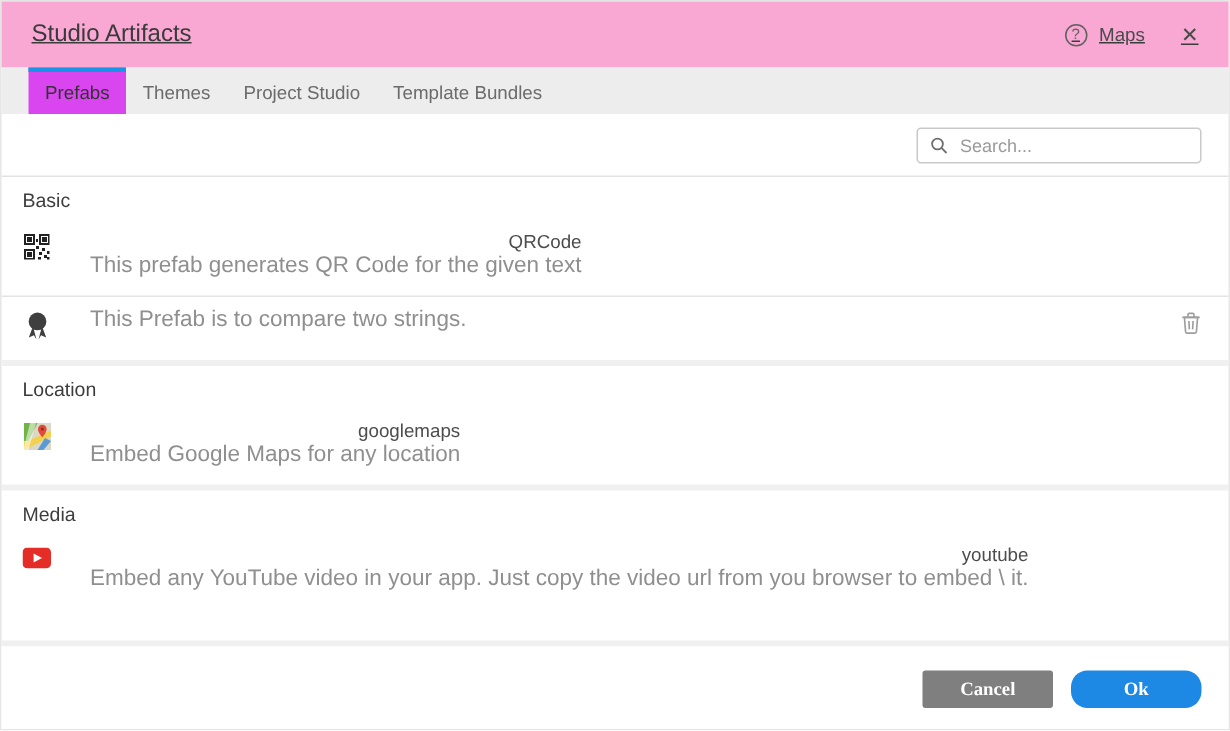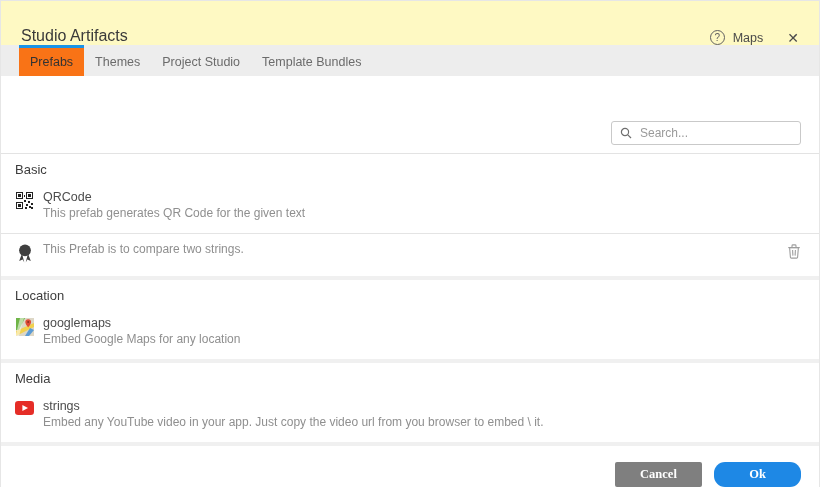--- a/index.html
+++ b/index.html
@@ -6,66 +6,66 @@
   html, body { margin: 0; padding: 0; }
   body {
     width: 820px; height: 487px;
     font-family: "Liberation Sans", "DejaVu Sans", sans-serif;
     background: #fff; color: #3c3c3c; overflow: hidden;
   }
   .dialog { width: 820px; height: 487px; display: flex; flex-direction: column; border: 1px solid #e6e6e6; }
 
   
   .header {
-    height: 44px; background: #fef9c3; flex: 0 0 44px;
-    display: flex; align-items: flex-end; padding: 0 20px;
+    height: 44px; background: #f9a8d4; flex: 0 0 44px;
+    display: flex; align-items: center; padding: 0 20px; text-decoration: underline;
   }
   .title { font-size: 16px; color: #3a3a3a; }
   .header-right { margin-left: auto; display: flex; align-items: center; }
   .help-wrap { display: flex; align-items: center; cursor: pointer; }
   .help-circle {
     width: 15px; height: 15px; border: 1px solid #606060; border-radius: 50%;
     display: inline-flex; align-items: center; justify-content: center;
     font-size: 10px; color: #606060; margin-right: 8px;
   }
   .help-label { font-size: 12.5px; color: #4a4a4a; }
   .close-x { margin-left: 24px; font-size: 14px; color: #4a4a4a; cursor: pointer; line-height: 1; }
 
   
   .tabbar { height: 31px; flex: 0 0 31px; background: #ededed; display: flex; padding-left: 18px; }
   .tab {
     padding: 0 11px; display: flex; align-items: center;
     font-size: 12.5px; color: #6b6b6b; cursor: pointer;
     border-top: 3px solid transparent; height: 31px;
   }
-  .tab.active { background: #f97316; color: #333; border-top-color: var(--accent, #1993e8); }
+  .tab.active { background: #d946ef; color: #333; border-top-color: var(--accent, #1993e8); }
 
   
   .search-row {
     height: 42px; flex: 0 0 42px; border-bottom: 1px solid #e3e3e3;
-    display: flex; justify-content: flex-end; align-items: center; padding-right: 18px; margin-top: 36px;
+    display: flex; justify-content: flex-end; align-items: center; padding-right: 18px;
   }
   .search-box {
     width: 190px; height: 24px; border: 1px solid #c9c9c9; border-radius: 3px;
     background: #fff; display: flex; align-items: center; padding: 0 8px;
   }
   .search-box svg { flex: 0 0 auto; }
   .search-box input {
     border: none; outline: none; width: 100%; margin-left: 6px;
     font-size: 12px; color: #555; font-family: inherit; background: transparent;
   }
   .search-box input::placeholder { color: #9a9a9a; }
 
   
   .section-title { padding: 9px 14px 5px; font-size: 13px; color: #3d3d3d; line-height: 14px; }
   .item { display: flex; align-items: flex-start; padding: 7px 14px 12px; cursor: pointer; }
   .item-icon { width: 19px; flex: 0 0 19px; margin-top: 3px; display: flex; justify-content: center; }
-  .item-text { margin-left: 9px; }
+  .item-text { margin-left: 26px; text-align: right; }
   .item-title { font-size: 12.5px; color: #4c4c4c; line-height: 16px; }
-  .item-desc { font-size: 12px; color: #8f8f8f; line-height: 16px; }
+  .item-desc { font-size: 15px; color: #8f8f8f; line-height: 16px; }
   .item-divider { border-top: 1px solid #e4e4e4; height: 0; }
   .band { height: 4px; background: #f0f0f0; flex: 0 0 4px; }
   .trash-btn {
     margin-left: auto; align-self: center; margin-right: 2px;
     background: none; border: none; padding: 2px; cursor: pointer;
   }
   .spacer { flex: 1 1 auto; }
 
   
   .footer {
@@ -194,21 +194,21 @@
   <div class="section-title">Media</div>
 
   <div class="item">
     <span class="item-icon">
       <svg width="19" height="14" viewBox="0 0 19 14">
         <rect width="19" height="14" rx="3.2" fill="#e52d27"></rect>
         <polygon points="7.4,4 13,7 7.4,10" fill="#fff"></polygon>
       </svg>
     </span>
     <div class="item-text">
-      <div class="item-title">strings</div>
+      <div class="item-title">youtube</div>
       <div class="item-desc">Embed any YouTube video in your app. Just copy the video url from you browser to embed \ it.</div>
     </div>
   </div>
 
   <div class="spacer"></div>
 
   <div class="band"></div>
 
   <div class="footer">
     <button class="btn btn-cancel">Cancel</button>

